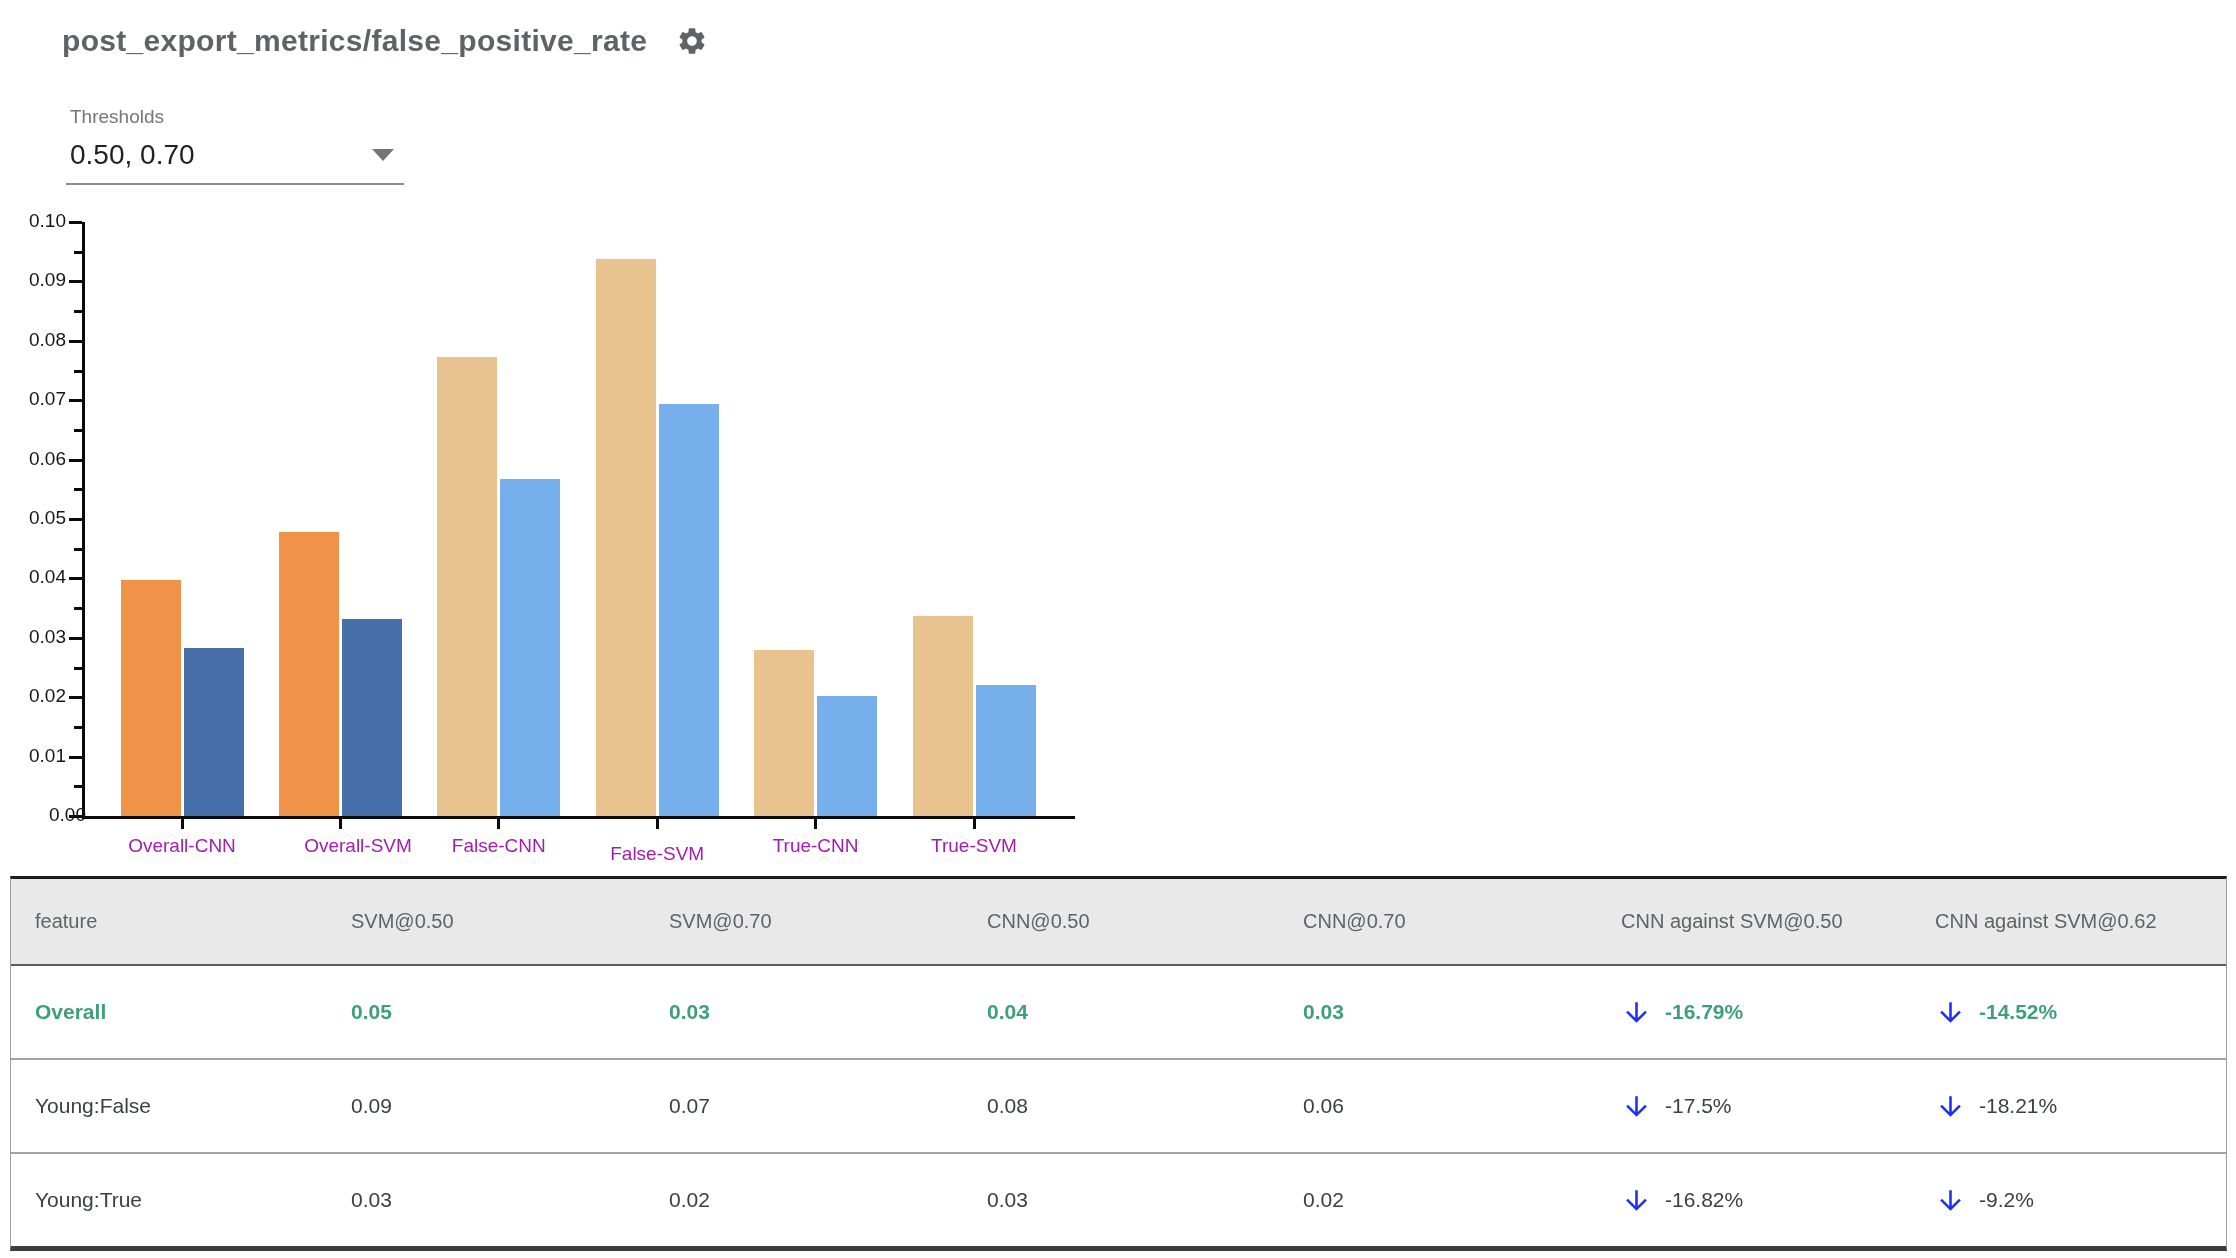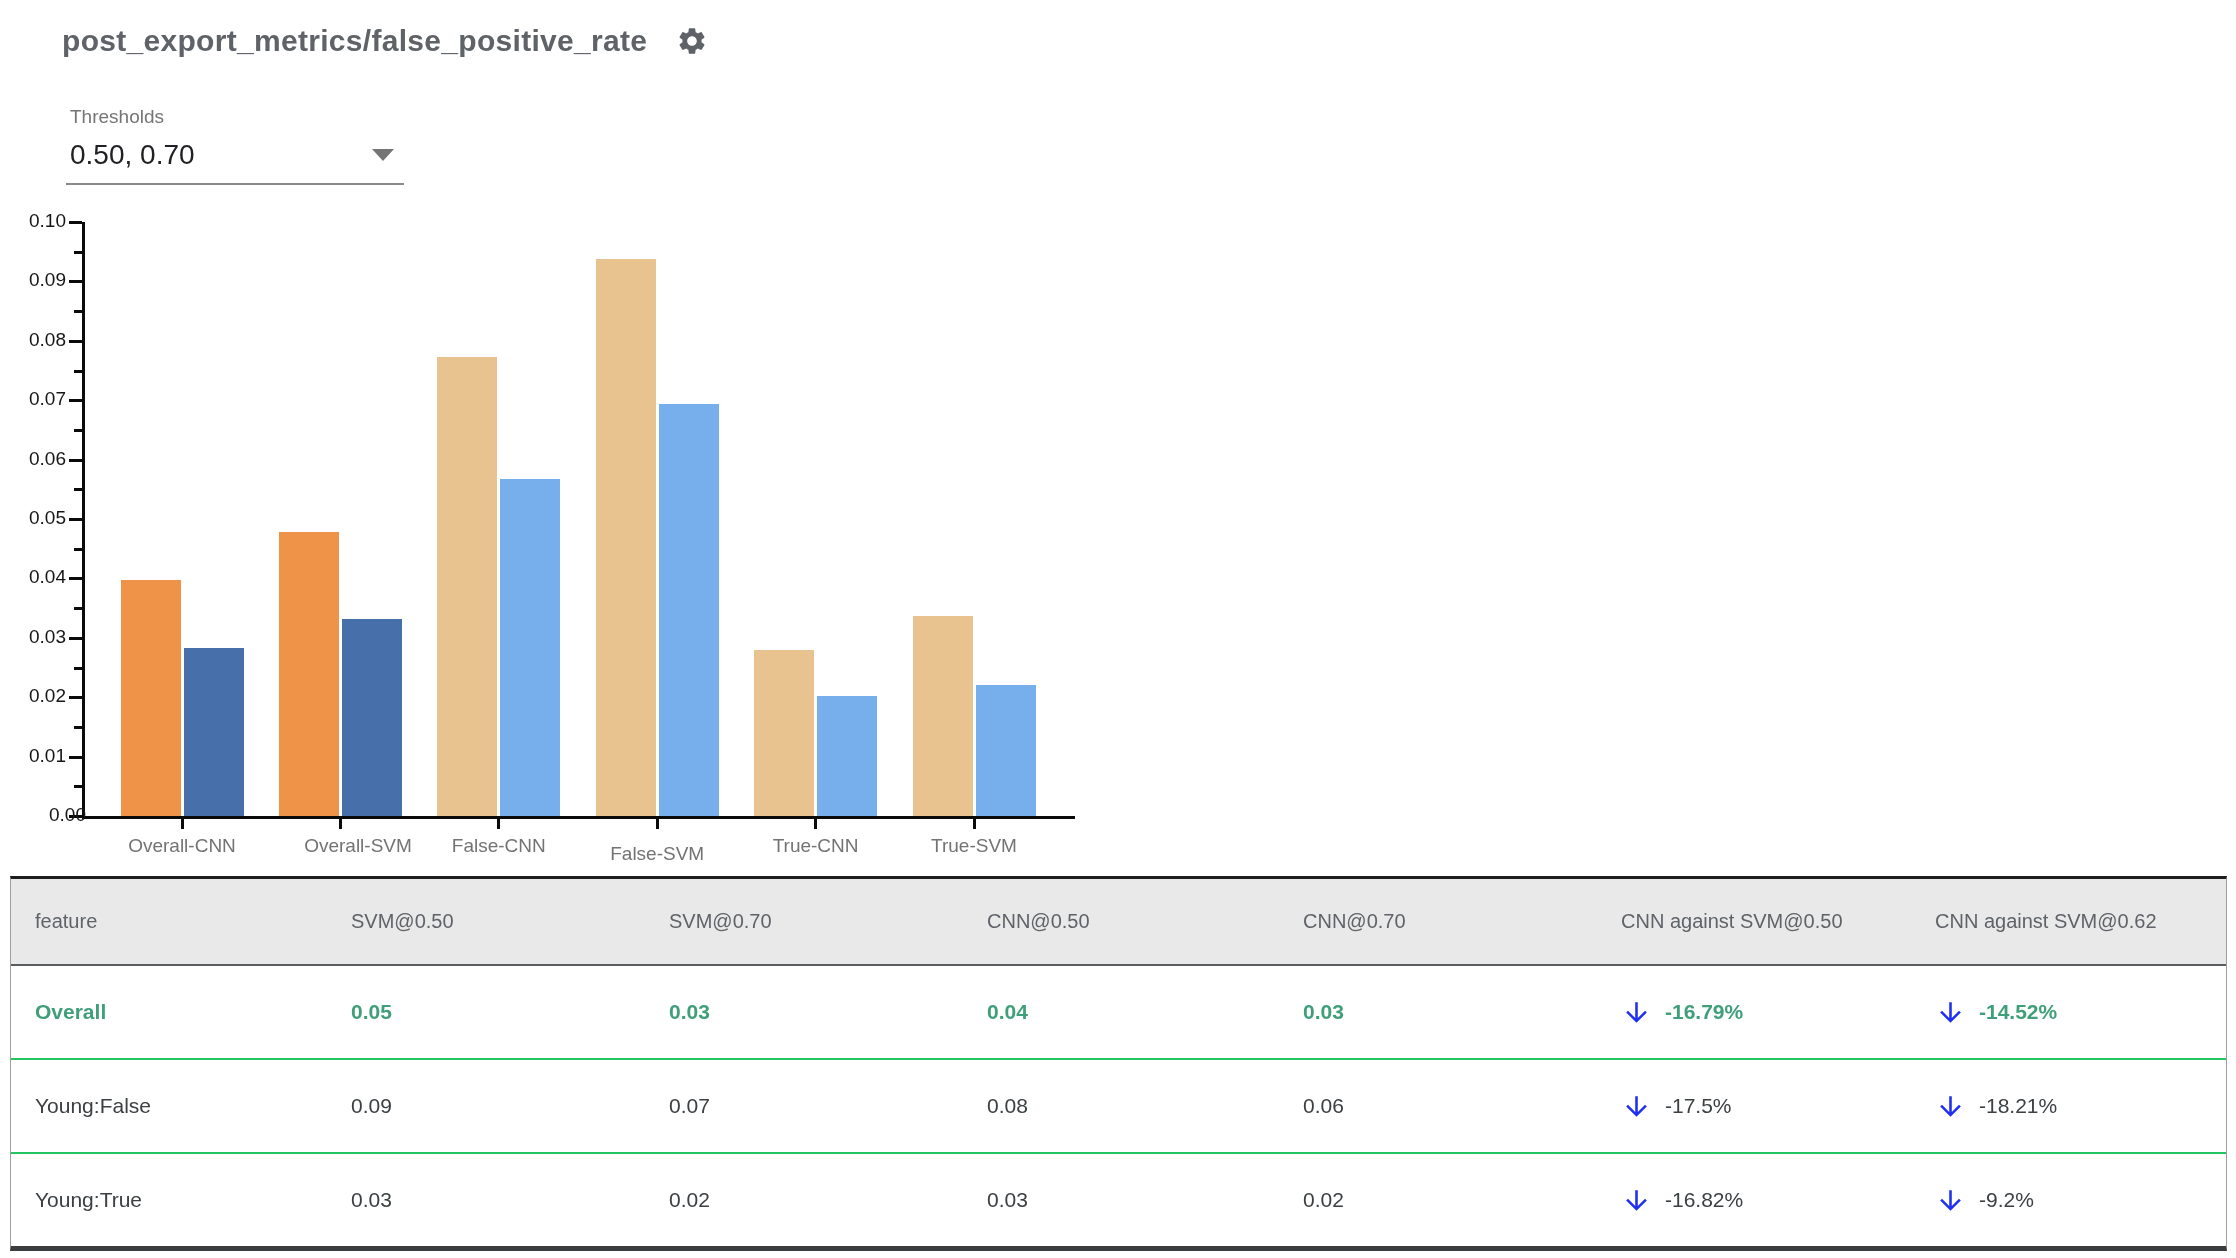--- a/index.html
+++ b/index.html
@@ -18,29 +18,29 @@
   .th-label{font-size:19px;color:#757575;padding-left:4px;}
   .th-select{position:relative;margin-top:5px;border-bottom:2px solid #8a8a8a;padding:6px 4px 12px 4px;font-size:28px;color:#202124;cursor:pointer;}
   .chev{position:absolute;right:10px;top:16px;width:0;height:0;
         border-left:11px solid transparent;border-right:11px solid transparent;border-top:12px solid #757575;}
 
   
   #chart{position:absolute;left:0;top:200px;width:1130px;height:670px;}
   .axis-line{position:absolute;background:#0a0a0a;}
   .tick{position:absolute;background:#0a0a0a;}
   .ylab{position:absolute;text-align:right;font-size:19px;color:#161616;}
-  .xlab{position:absolute;text-align:center;font-size:19px;color:#737373;}
+  .xlab{position:absolute;text-align:center;font-size:19px;color:#a21caf;}
   .bar{position:absolute;}
 
   
   #metrics-table{position:absolute;left:10px;top:876px;width:2215px;
     border-top:3px solid #1d1d1d;border-left:1px solid #9e9e9e;border-right:1px solid #9e9e9e;border-bottom:5px solid #3a3c3e;}
   .trow{display:grid;grid-template-columns:316px 318px 318px 316px 318px 314px 1fr;padding-left:24px;align-items:center;}
   .trow.thead{height:85px;background:#e9e9e9;color:#5f6368;font-size:20px;border-bottom:2px solid #5a5d60;}
-  .trow.tbody-row{height:92px;font-size:21px;color:#3c4043;border-bottom:2px solid #22c55e;background:#fff;}
+  .trow.tbody-row{height:92px;font-size:21px;color:#3c4043;border-bottom:2px solid #a3a3a3;background:#fff;}
   .trow.tbody-row:last-child{border-bottom:none;}
   .trow.hl{font-weight:bold;}
   .tcell{white-space:nowrap;}
   .delta{display:flex;align-items:center;gap:13px;}
   .delta svg{flex:none;display:block;}
 </style>
 </head>
 <body>
 
 <div id="titlebar">

